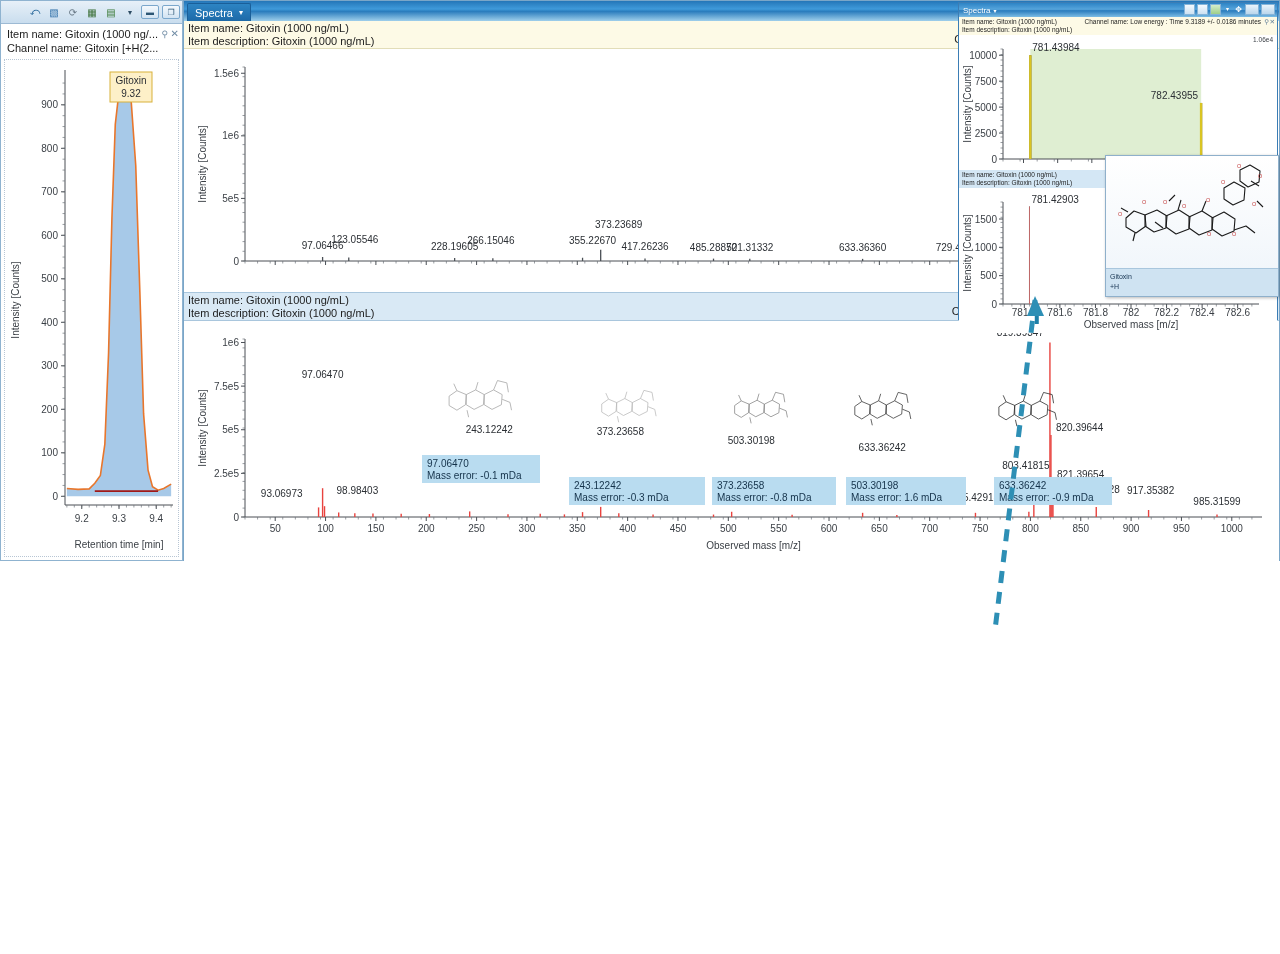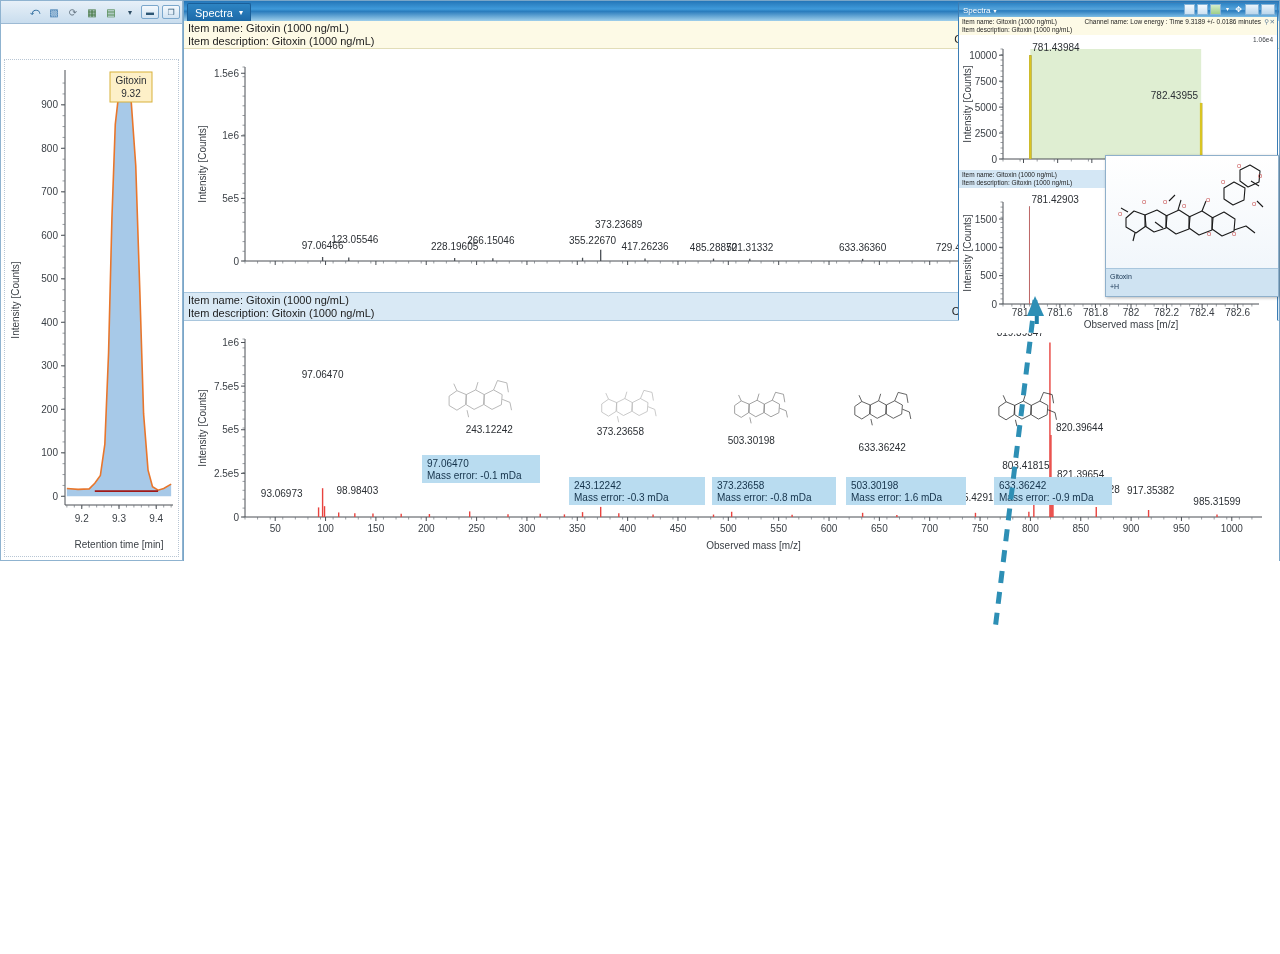--- a/index.html
+++ b/index.html
@@ -206,20 +206,26 @@
     <div class="cico" style="color:#1d5f94">⤺</div>
     <div class="cico" style="color:#2e6fa8">▧</div>
     <div class="cico" style="color:#6a7a88">⟳</div>
     <div class="cico" style="color:#3b6f37">▦</div>
     <div class="cico" style="color:#3d7c3a">▤</div>
     <div class="cico" style="font-size:8px;color:#2c4b63">▾</div>
     <div class="wbtn">▬</div>
     <div class="wbtn">❐</div>
   </div>
 
+  <div id="chromHdr">
+    <div>Item name: Gitoxin (1000 ng/...</div>
+    <div>Channel name: Gitoxin [+H(2...</div>
+    <span class="pin">⚲</span>
+    <span class="cls">✕</span>
+  </div>
 
   <div id="chromPlot">
     <svg width="175" height="497" viewBox="0 0 175 497">
 
       <line x1="60" y1="10" x2="60" y2="445" stroke="#4a4f55" stroke-width="1"></line>
 
       <line x1="60" y1="445" x2="168" y2="445" stroke="#4a4f55" stroke-width="1"></line>
       <g id="chromYTicks">
           <line x1="56" y1="436.3" x2="60" y2="436.3" stroke="#4a4f55" stroke-width="1"></line>
           <text x="53" y="439.8" class="ax-tick" text-anchor="end" font-size="10.5">0</text>

